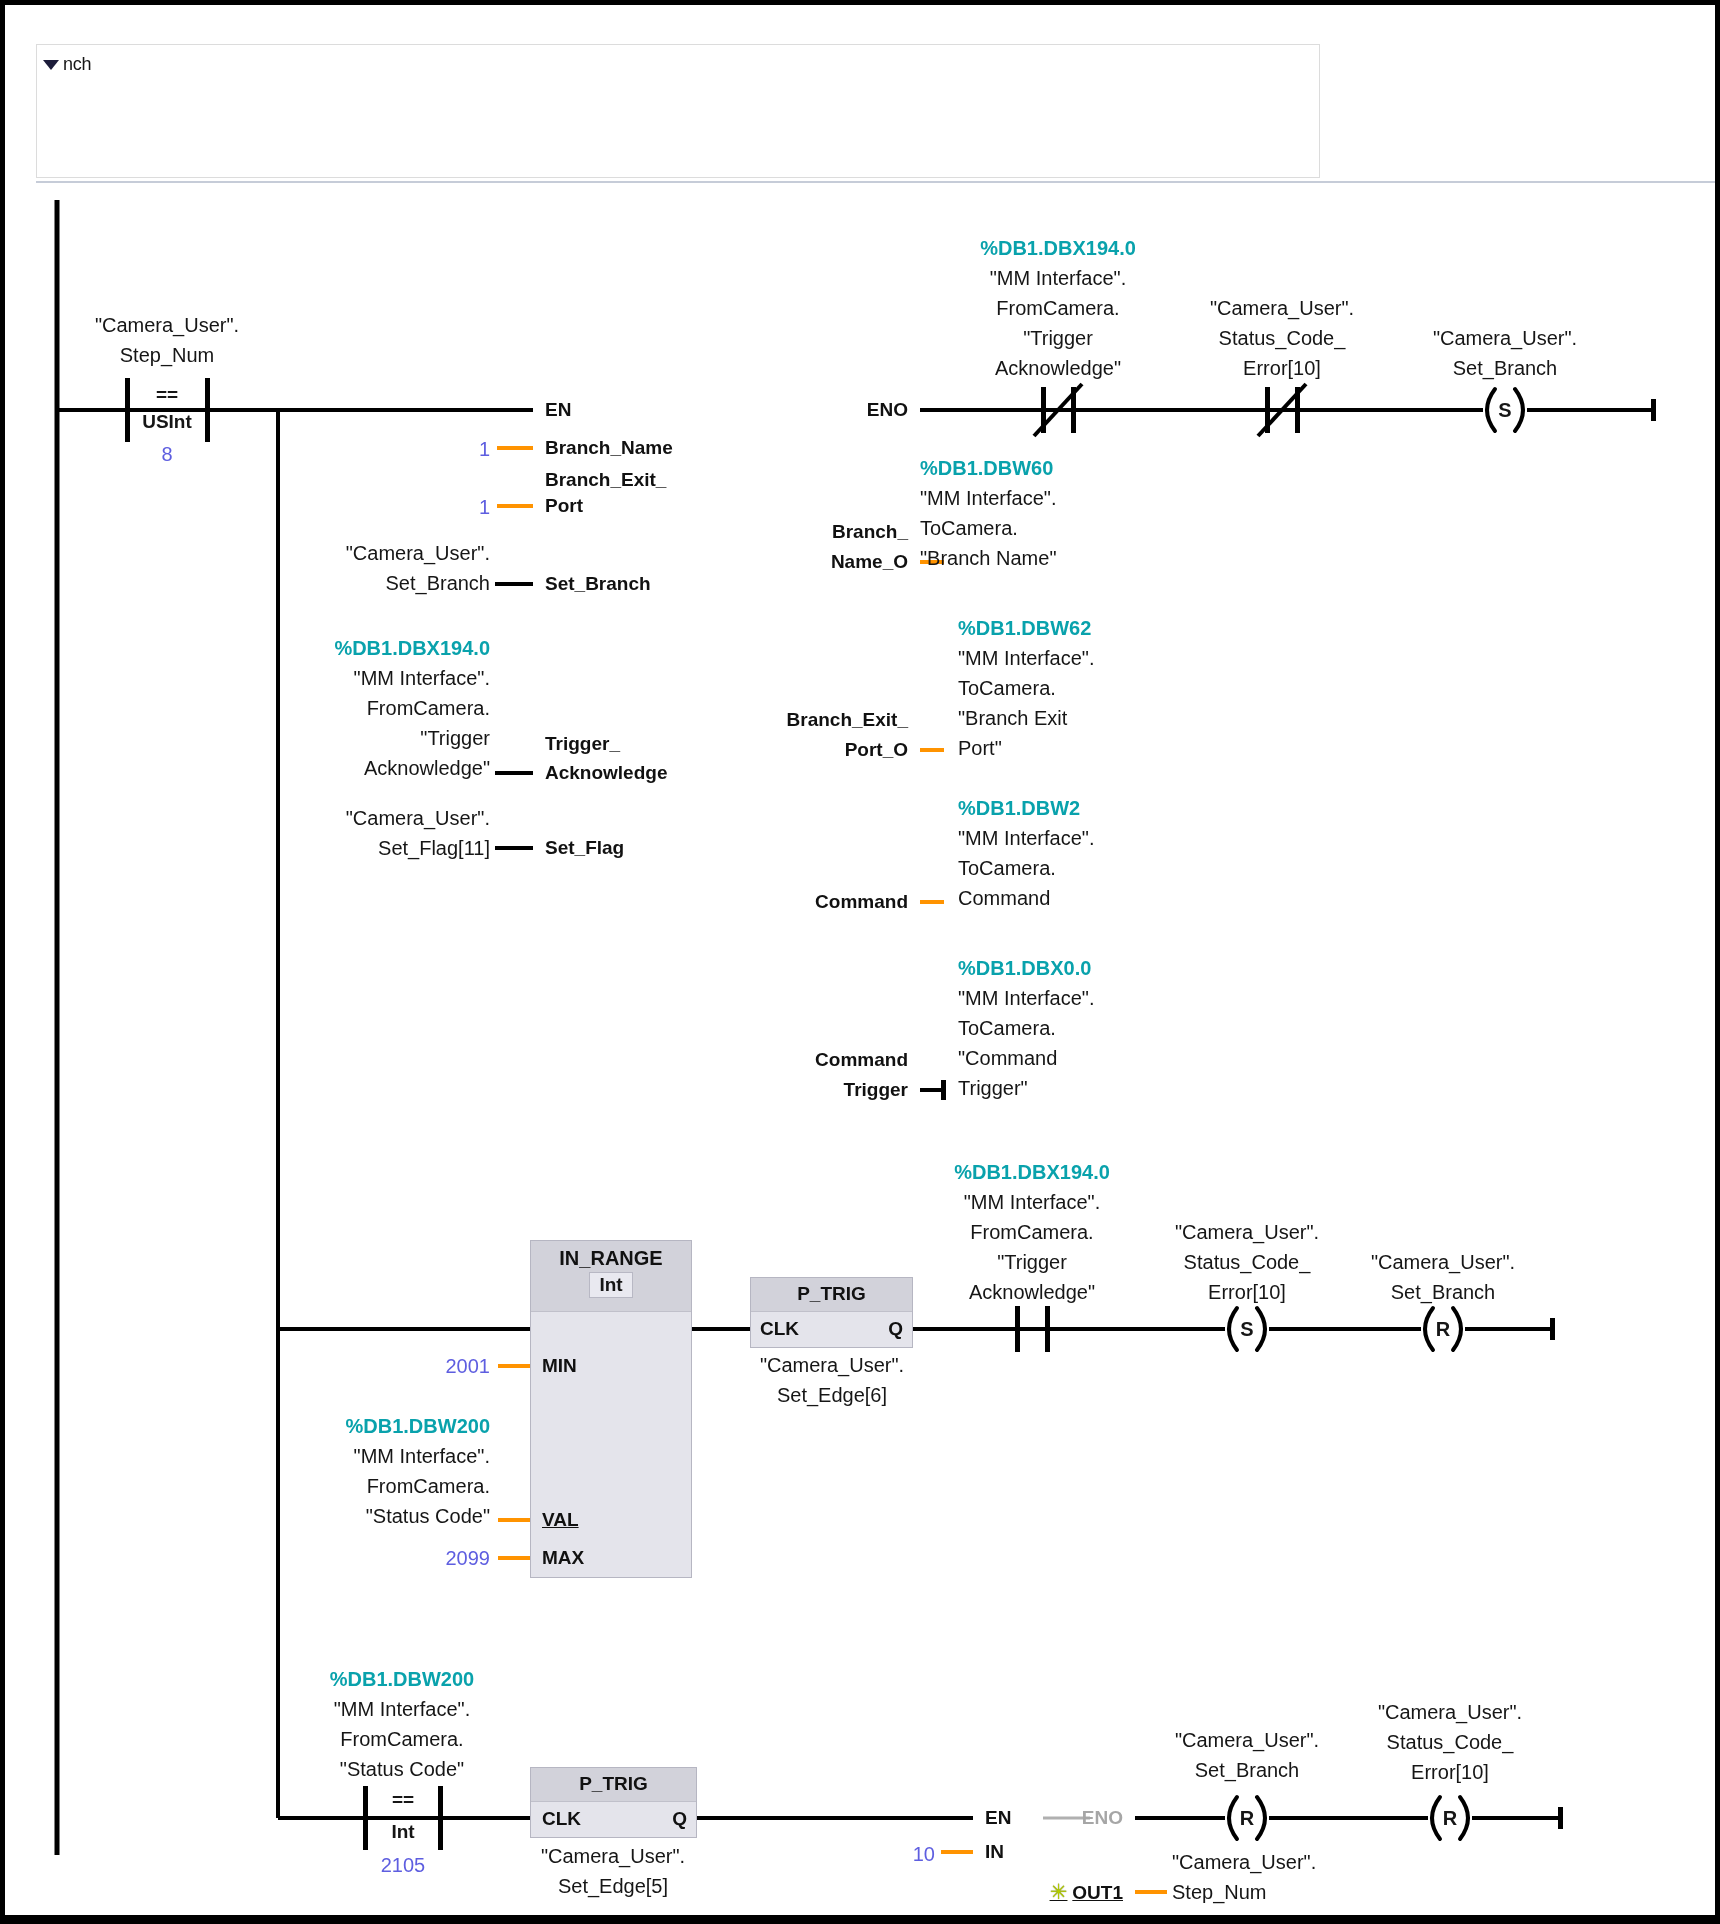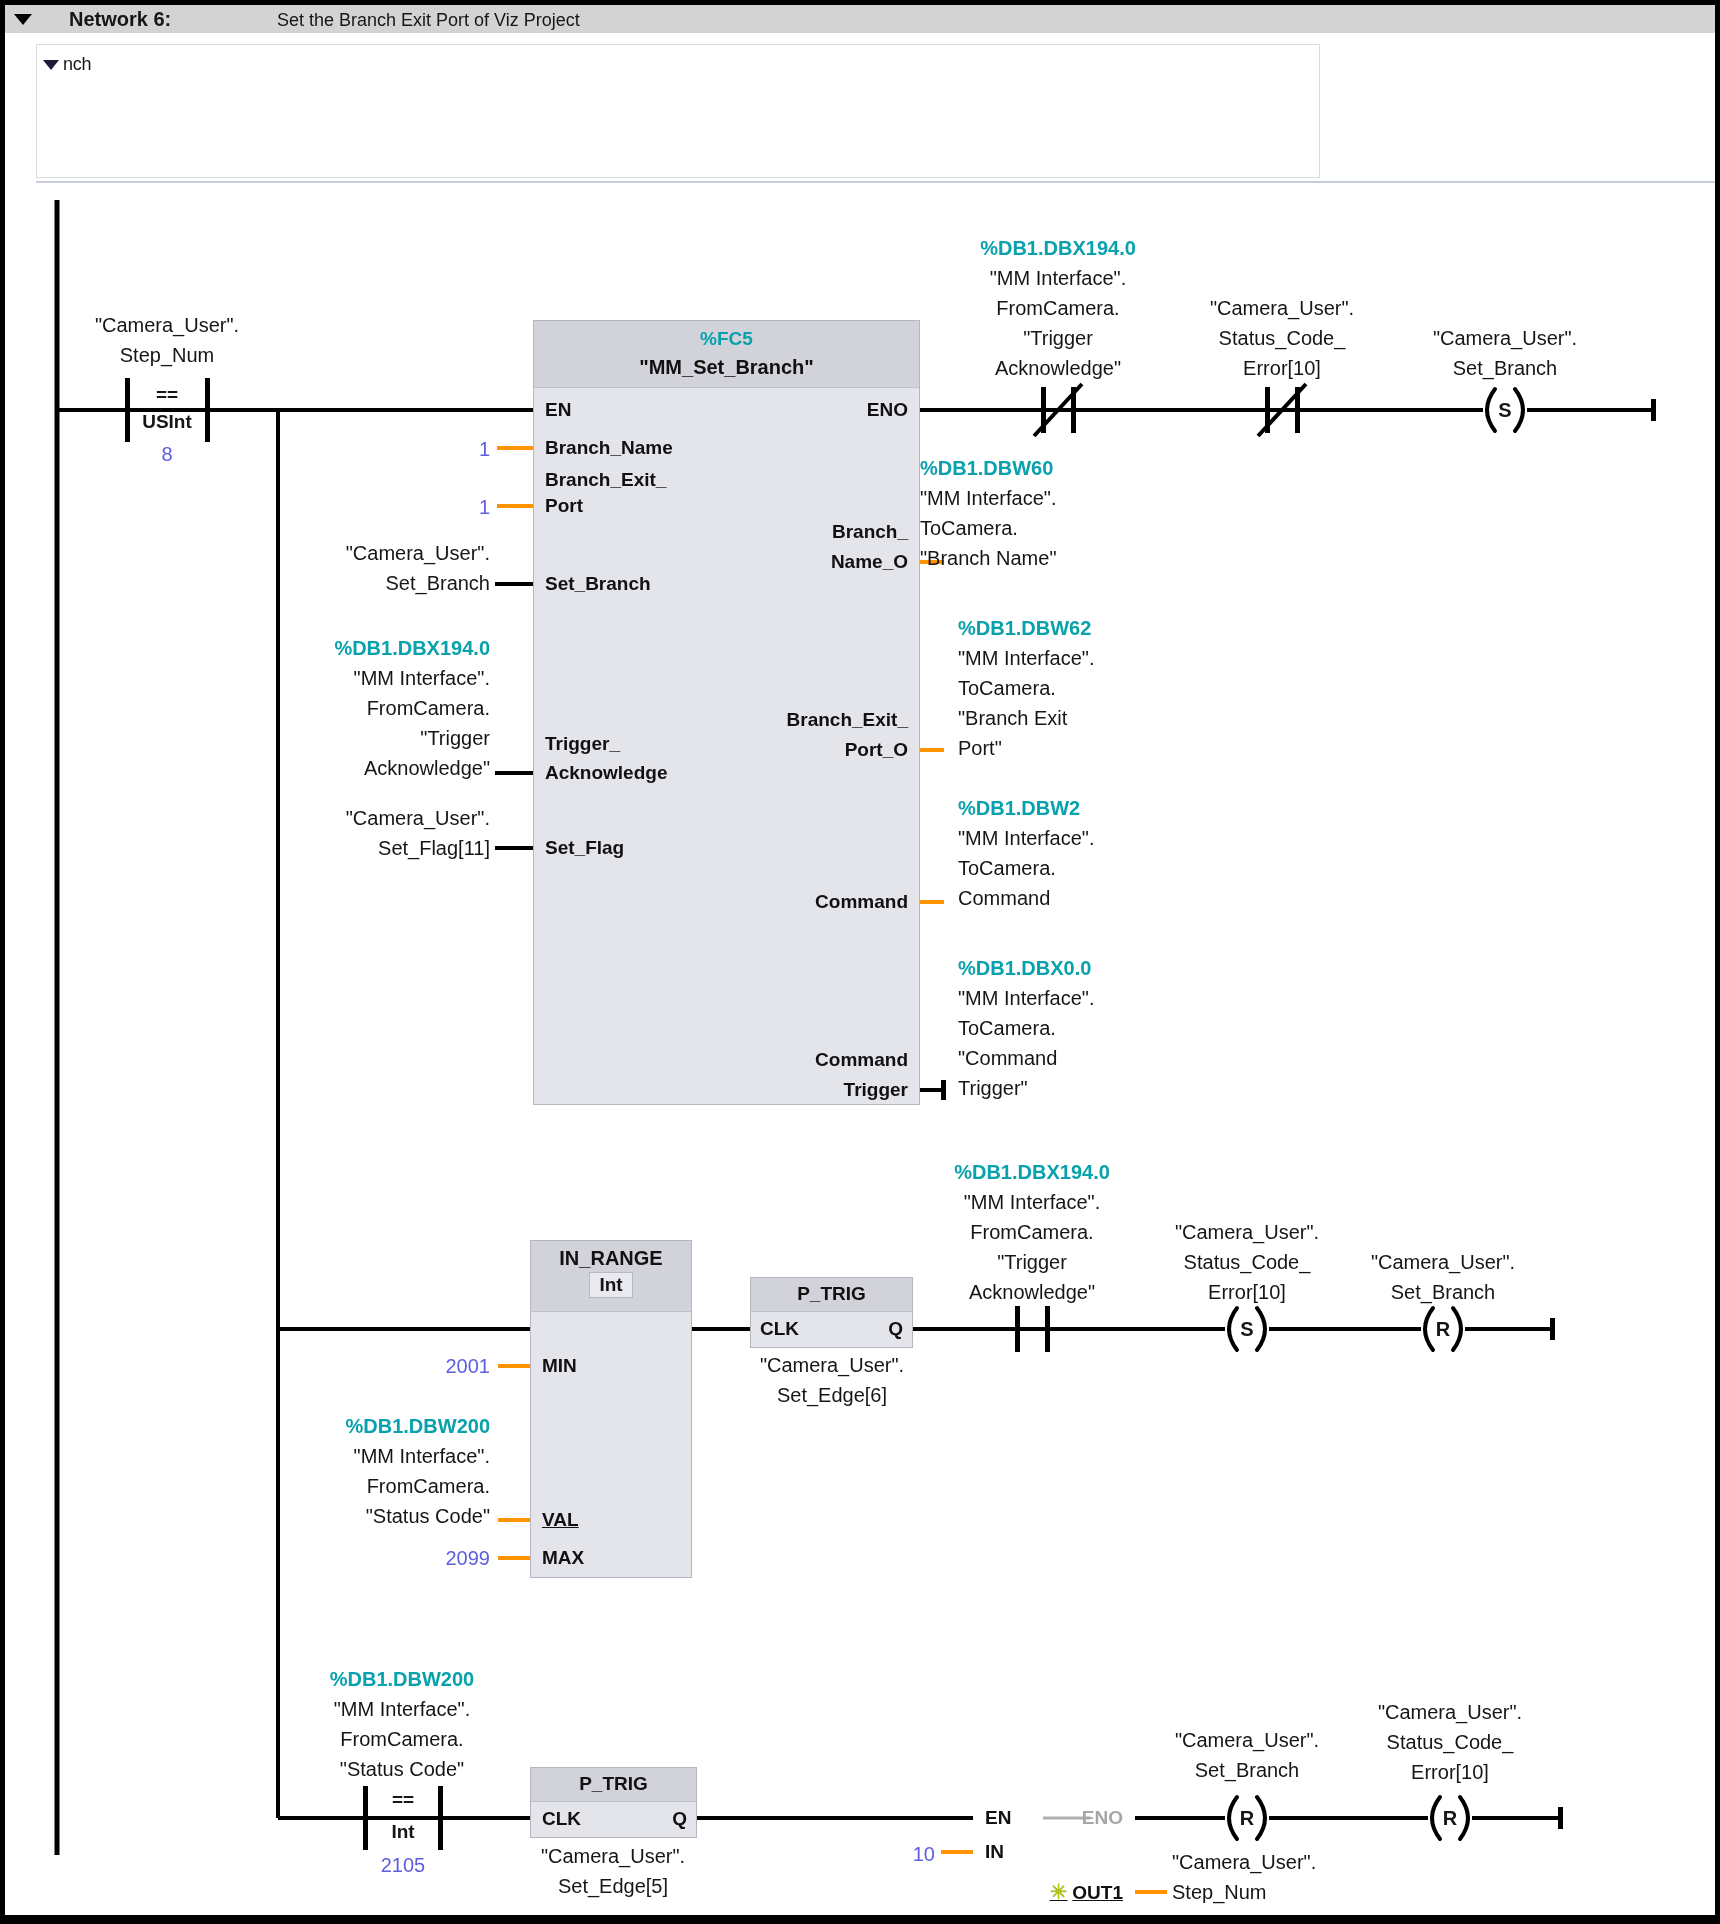--- a/index.html
+++ b/index.html
@@ -30,25 +30,20 @@
   .cmp{position:absolute;font-size:19px;font-weight:bold;text-align:center;z-index:4;white-space:nowrap;}
   .coilletter{position:absolute;width:30px;height:28px;line-height:28px;text-align:center;font-size:20px;font-weight:bold;z-index:4;}
   .star{color:#b3cc00;text-shadow:0 0 1px #4c5a00;font-size:21px;margin-right:5px;font-weight:normal;}
 </style>
 </head>
 <body>
 
 <div class="canvas">
   <div class="frame"></div>
 
-  <div class="netbar">
-    <div class="tri" style="left:9px;top:9px;border-left:9px solid transparent;border-right:9px solid transparent;border-top:11px solid #000;"></div>
-    <div class="title">Network 6:</div>
-    <div class="subtitle">Set the Branch Exit Port of Viz Project</div>
-  </div>
 
   <div class="commentbox">
     <div class="tri" style="left:6px;top:15px;border-left:8px solid transparent;border-right:8px solid transparent;border-top:10px solid #1c1c3a;"></div>
     <div class="commenttext">
       <div>nch</div>
     </div>
   </div>
   <div class="sep"></div>
 
   <svg class="wires" width="1720" height="1924" viewBox="0 0 1720 1924">
@@ -150,26 +145,20 @@
       <path d="M1440,1797 Q1424,1818 1440,1839"></path>
         <path d="M1460,1797 Q1476,1818 1460,1839"></path>
     </g>
     <g stroke="#ff9300" stroke-width="4">
       <line x1="941" y1="1852" x2="973" y2="1852"></line>
       <line x1="1135" y1="1892" x2="1167" y2="1892"></line>
     </g>
     <line x1="1043" y1="1818" x2="1090" y2="1818" stroke="#b0b0b0" stroke-width="3"></line>
   </svg>
 
-  <div class="blk" style="left:533px;top:320px;width:387px;height:785px;">
-    <div class="blkhead" style="height:66px;">
-      <div class="blkaddr" style="margin-top:4px;">%FC5</div>
-      <div class="blkname">"MM_Set_Branch"</div>
-    </div>
-  </div>
   <div class="pin" style="left:545px;top:397px;">EN</div>
   <div class="pin rt" style="left:770px;top:397px;width:138px;">ENO</div>
   <div class="pin" style="left:545px;top:435px;">Branch_Name</div>
   <div class="pin" style="left:545px;top:467px;">Branch_Exit_</div>
   <div class="pin" style="left:545px;top:493px;">Port</div>
   <div class="pin" style="left:545px;top:571px;">Set_Branch</div>
   <div class="pin" style="left:545px;top:731px;">Trigger_</div>
   <div class="pin" style="left:545px;top:760px;">Acknowledge</div>
   <div class="pin" style="left:545px;top:835px;">Set_Flag</div>
   <div class="pin rt" style="left:770px;top:519px;width:138px;">Branch_</div>

